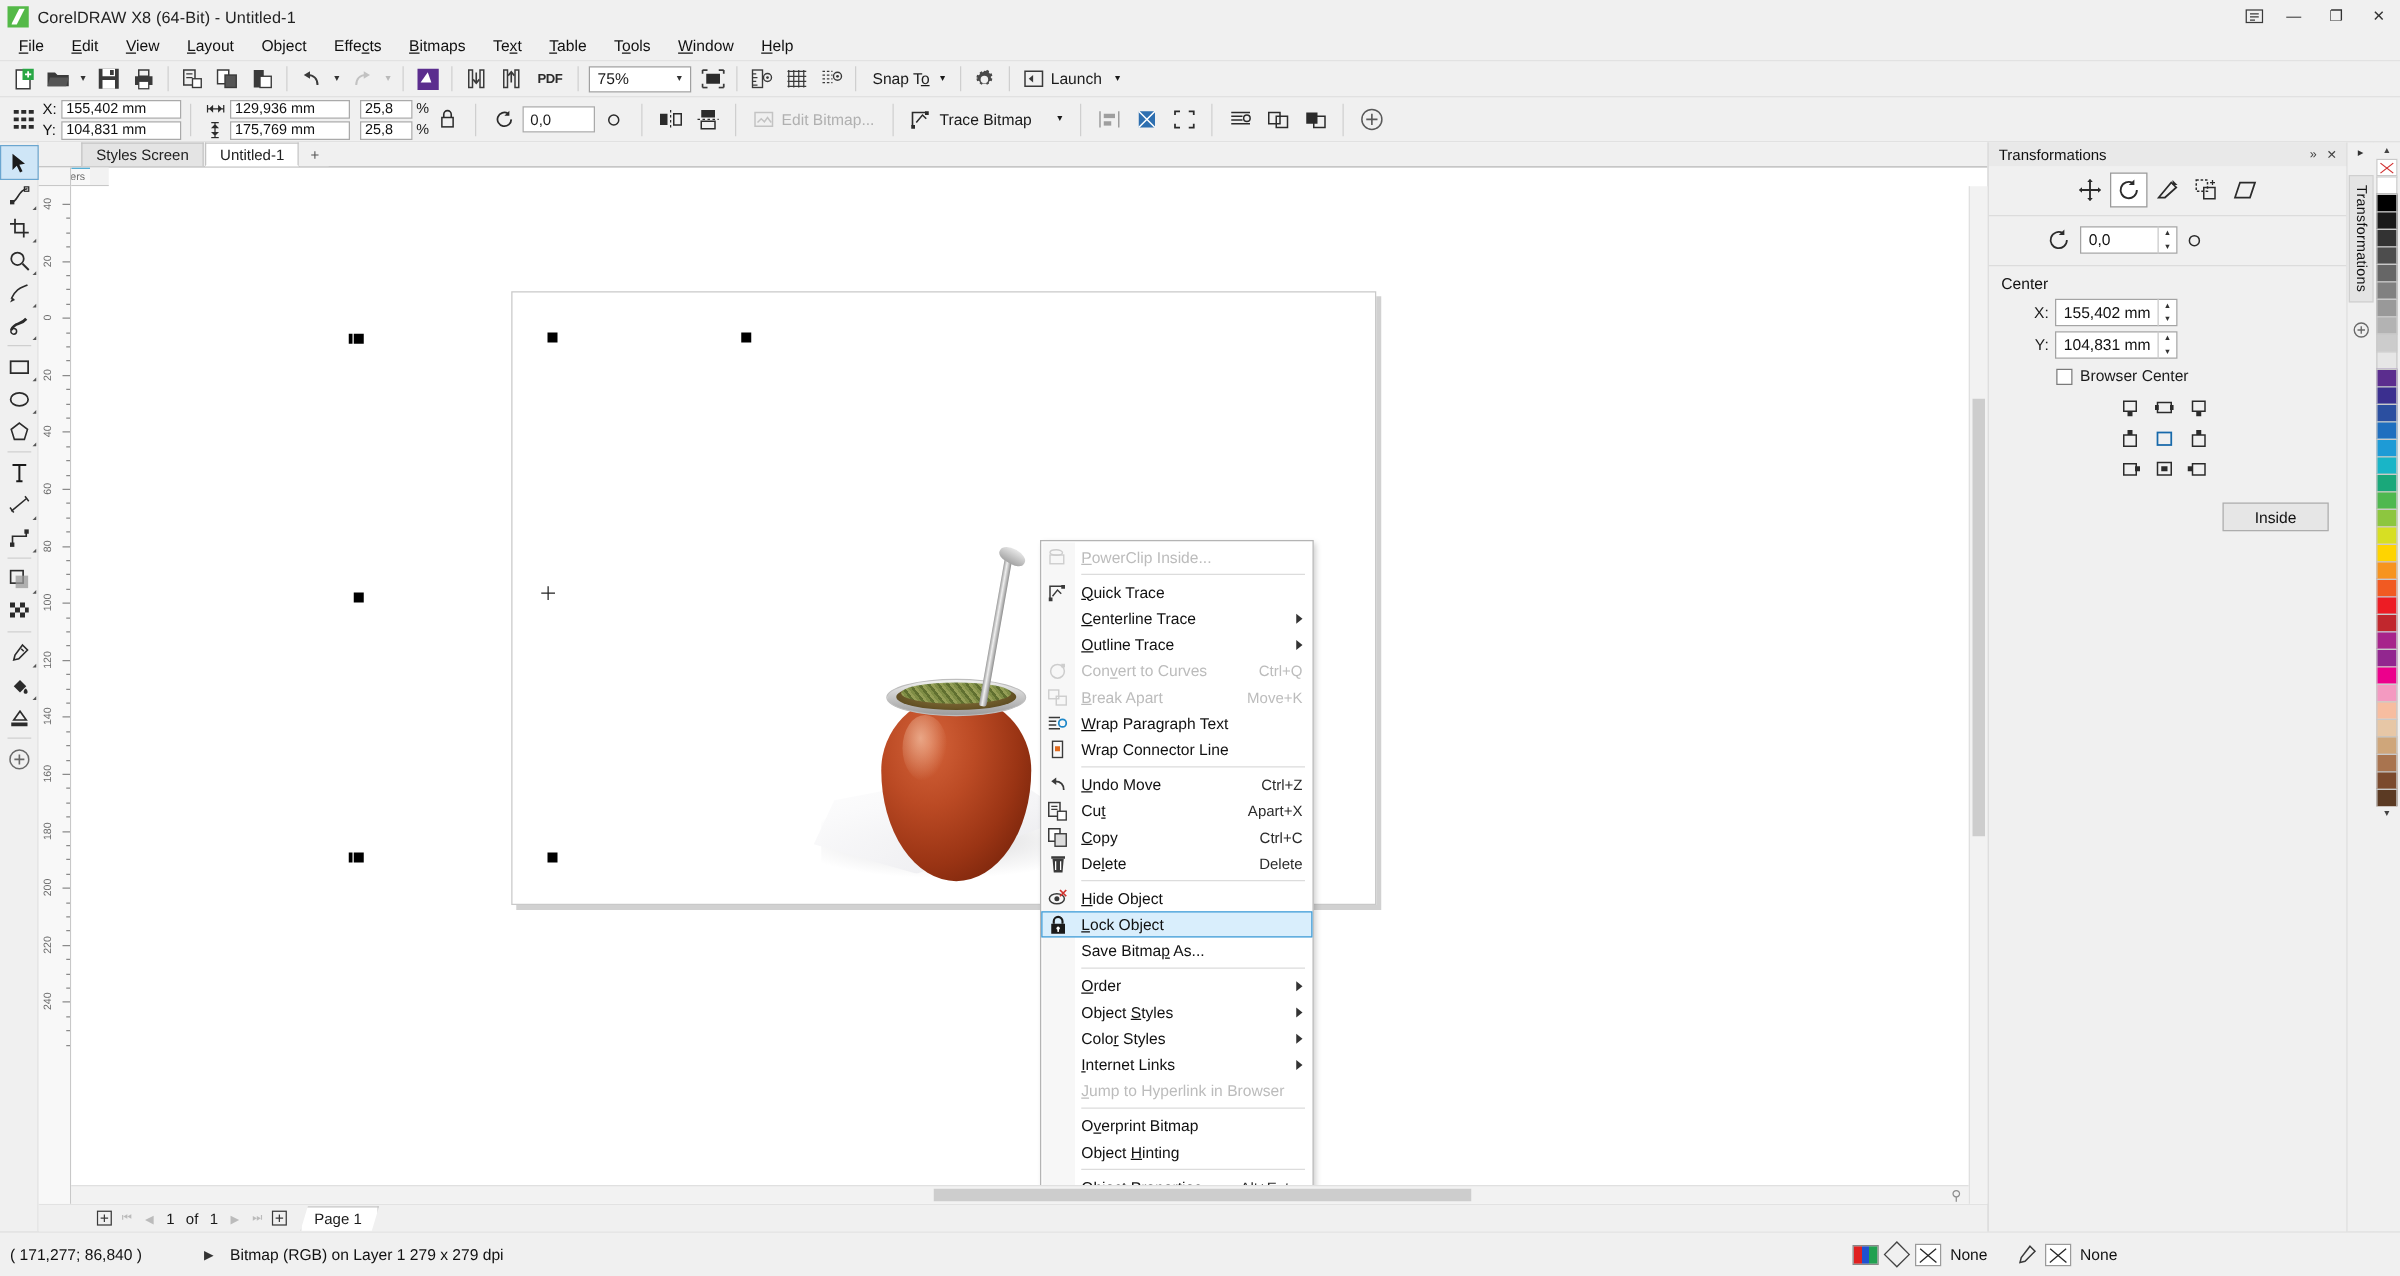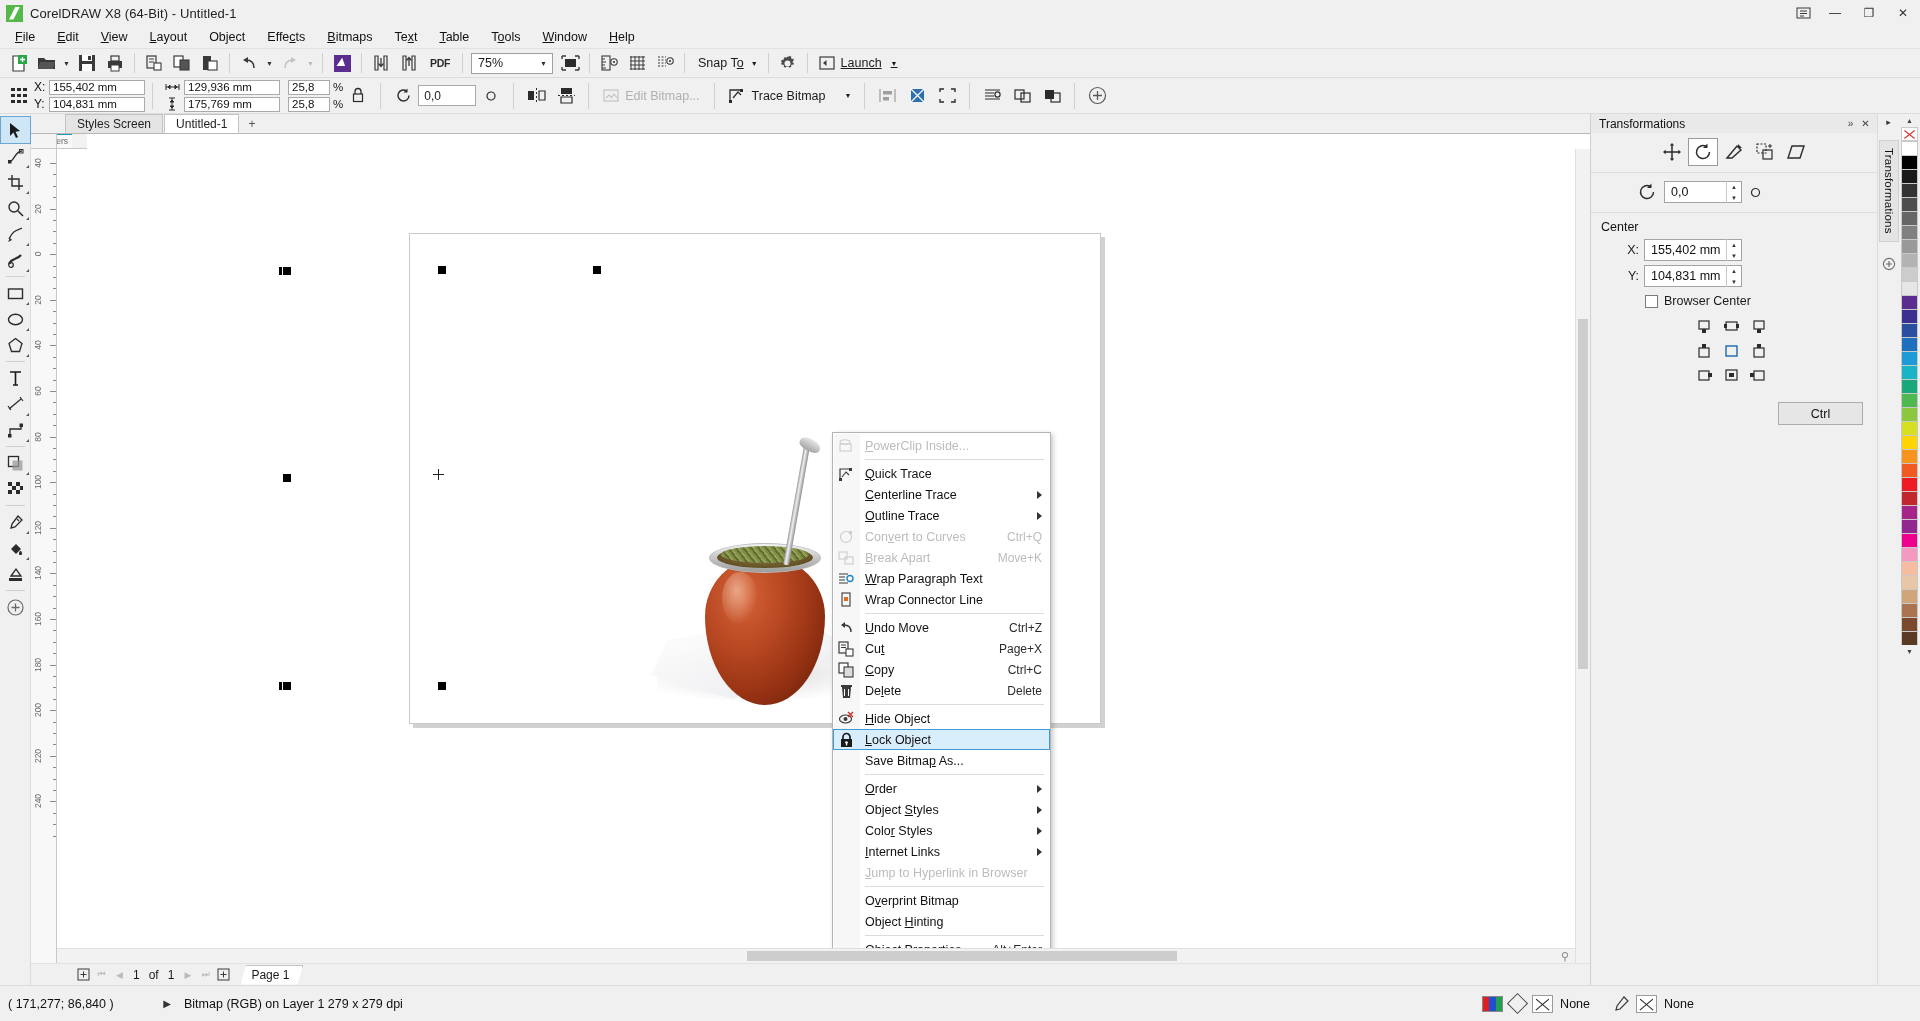--- a/index.html
+++ b/index.html
@@ -51,21 +51,21 @@
   .tb-sep { width: 1px; height: 20px; background: #cfcfcf; margin: 0 5px; }
   .tb-caret { width: 13px; height: 26px; display: flex; align-items: center; justify-content: center; font-size: 7px; color: #333; }
   .tb-caret.dim { color: #b9b9b9; }
   .zoom-combo {
     display: flex; align-items: center; width: 82px; height: 21px; background: #fff;
     border: 1px solid #a0a0a0; margin: 0 3px; padding-left: 6px; font-size: 12.5px;
   }
   .zoom-combo .val { flex: 1; }
   .zoom-combo .arw { width: 17px; text-align: center; font-size: 7px; color: #333; border-left: 0px; }
   .snap-btn { display: flex; align-items: center; height: 24px; padding: 0 5px 0 8px; font-size: 12.5px; }
-  .launch-btn { display: flex; align-items: center; height: 24px; padding: 0 6px; font-size: 12.5px; gap: 5px; text-decoration: underline; }
+  .launch-btn { display: flex; align-items: center; height: 24px; padding: 0 6px; font-size: 12.5px; gap: 5px; }
 
   
   .propbar {
     height: 36px; flex: 0 0 36px; display: flex; align-items: center;
     background: #f0f0f0; border-bottom: 1px solid #dcdcdc; padding-left: 6px;
   }
   .pb-icon { width: 26px; height: 32px; display: flex; align-items: center; justify-content: center; color: #2b2b2b; }
   .pb-field-grp { display: flex; flex-direction: column; gap: 2px; margin-left: 2px; }
   .pb-row { display: flex; align-items: center; height: 15px; font-size: 12px; }
   .pb-lbl { width: 13px; text-align: left; color: #111; margin-right: 2px; }
@@ -1012,21 +1012,21 @@
 
               <div class="ctx-item">
                 <span class="ico">
                   <svg width="17" height="16" viewBox="0 0 17 16">
                       <rect x="1" y="1" width="9" height="11" fill="none" stroke="#3a3a3a" stroke-width="1.2"></rect>
                       <path d="M3 4h5M3 6.5h5" stroke="#3a3a3a"></path>
                       <rect x="8" y="8" width="7" height="7" fill="#fff" stroke="#3a3a3a" stroke-width="1.1"></rect>
                     </svg>
                 </span>
                 <span class="lbl">Cu<u>t</u></span>
-                <span class="shortcut">Page+X</span>
+                <span class="shortcut">Apart+X</span>
               </div>
 
               <div class="ctx-item">
                 <span class="ico">
                   <svg width="17" height="16" viewBox="0 0 17 16">
                       <rect x="1" y="1" width="9" height="10" fill="#fff" stroke="#3a3a3a" stroke-width="1.2"></rect>
                       <rect x="6" y="5" width="9" height="10" fill="#dcdcdc" stroke="#3a3a3a" stroke-width="1.1"></rect>
                     </svg>
                 </span>
                 <span class="lbl"><u>C</u>opy</span>
@@ -1295,21 +1295,21 @@
           <div class="anch">
               <svg width="15" height="14" viewBox="0 0 15 14">
                 <rect class="frame" x="4" y="3" width="10" height="9" fill="none" stroke="#2b2b2b" stroke-width="1.2"></rect>
                 <rect x="0" y="5" width="4" height="4" fill="#2b2b2b"></rect>
               </svg>
             </div>
         </div>
 
 
         <div class="apply-wrap">
-          <div class="apply-btn">Ctrl</div>
+          <div class="apply-btn">Inside</div>
         </div>
       </div>
     </div>
 
     <div class="right-rail">
       <div class="rail-arrow">▸</div>
       <div class="rail-tab">Transformations</div>
       <div class="rail-ico">
         <svg width="14" height="14" viewBox="0 0 14 14">
             <circle cx="7" cy="7" r="5.6" fill="none" stroke="#6a6a6a" stroke-width="1.1"></circle>

